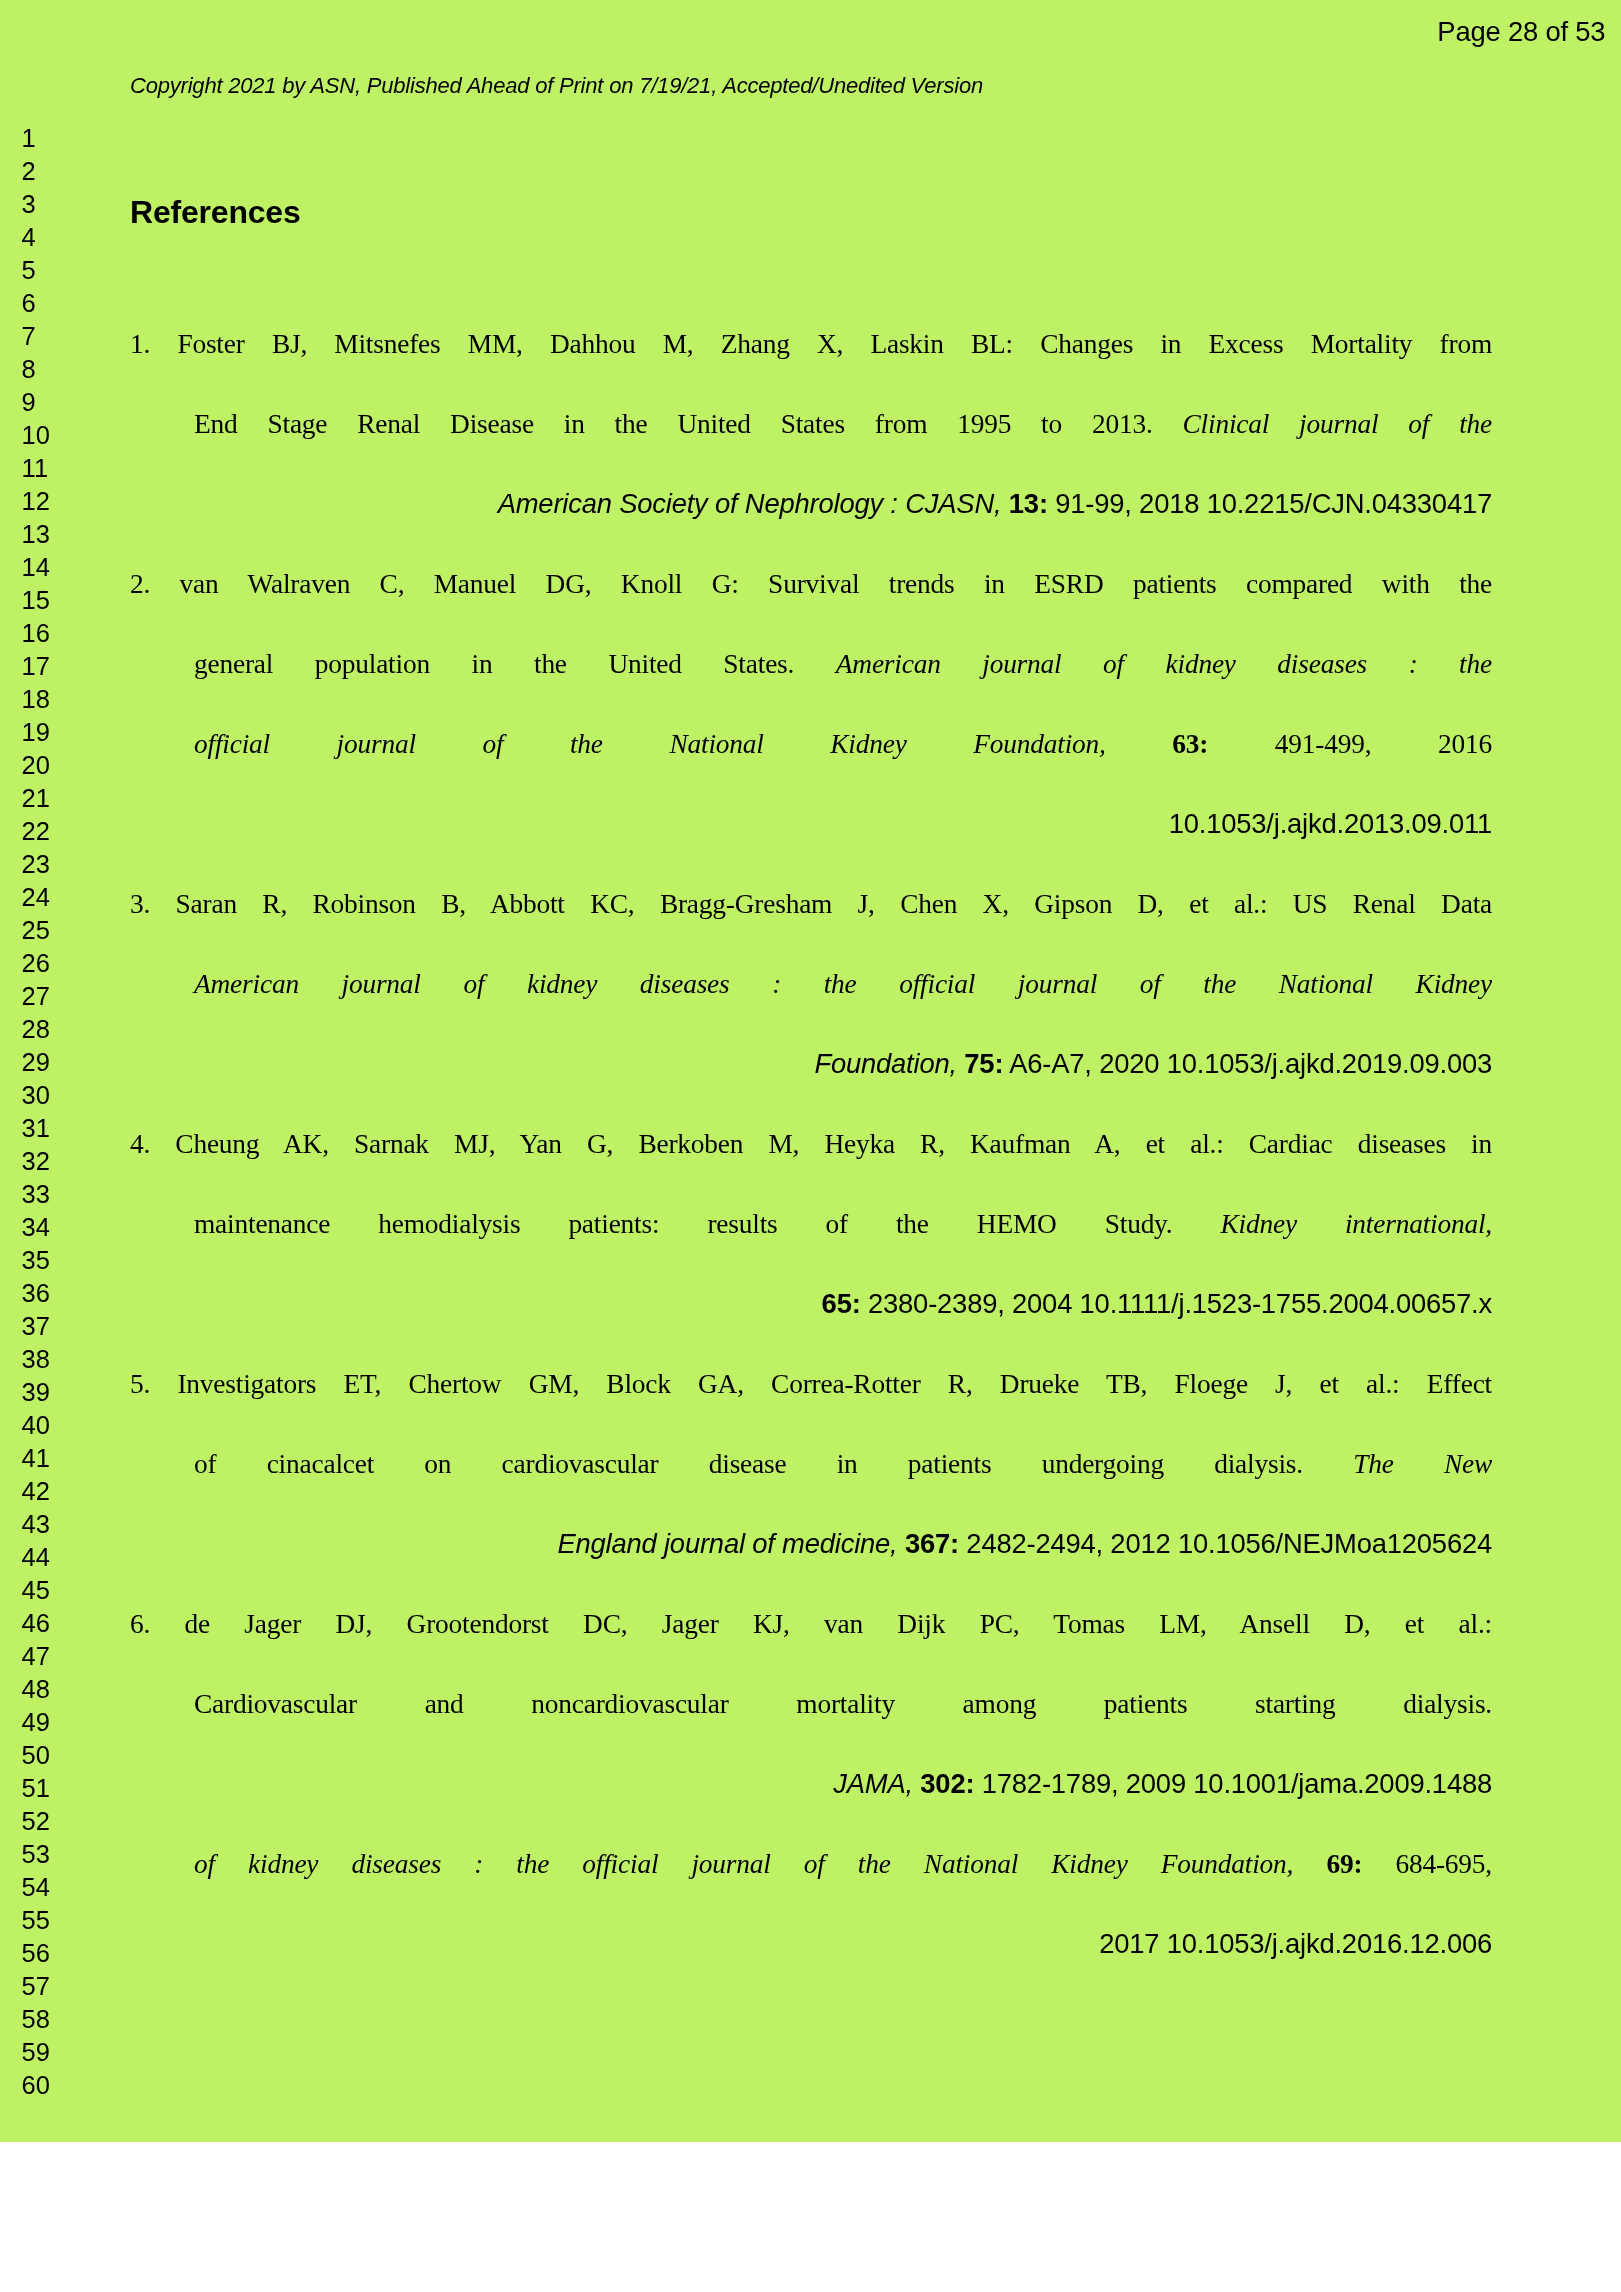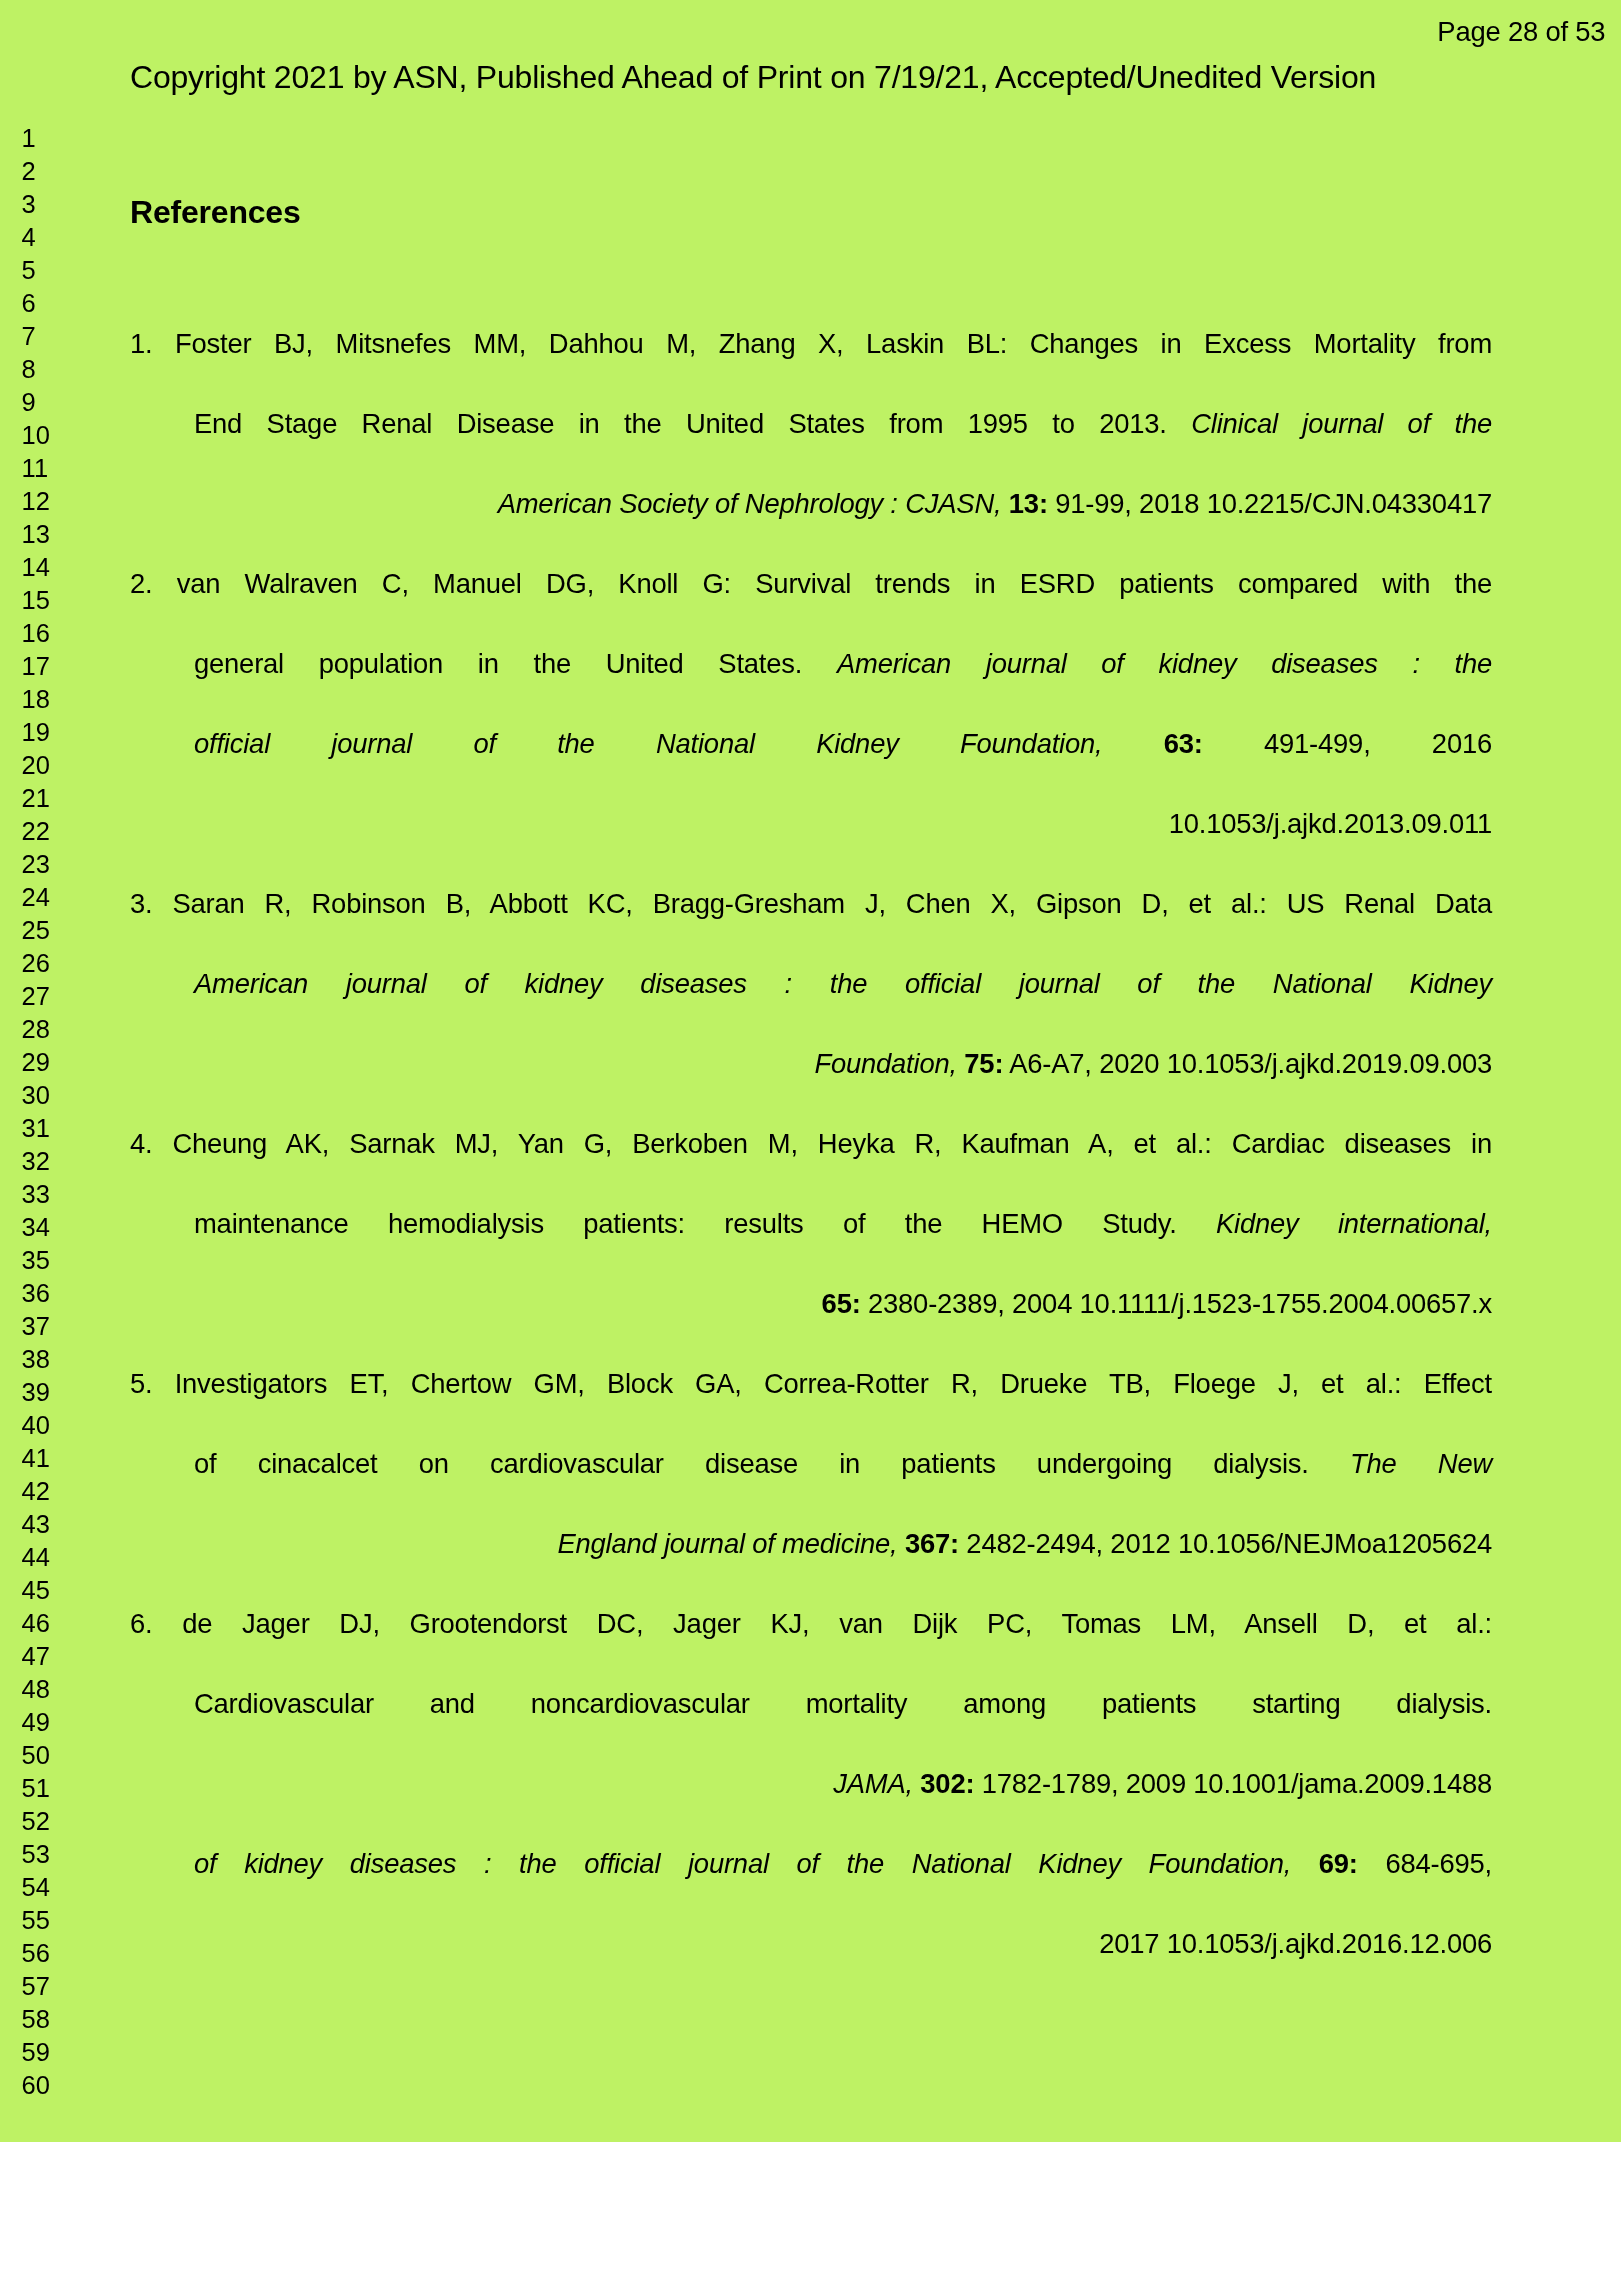--- a/index.html
+++ b/index.html
@@ -18,25 +18,26 @@
   }
   .page-num {
     position: absolute;
     top: 15.7px;
     right: 15.7px;
     font-size: 27.4px;
     letter-spacing: -0.2px;
   }
   .copyright {
     position: absolute;
-    top: 59px;
+    top: 73px;
     left: 130px;
-    font-size: 32px;
+    font-size: 22px;
     letter-spacing: -0.2px;
     white-space: nowrap;
+    font-style: italic;
   }
   .gutter {
     position: absolute;
     left: 21.6px;
     top: 122px;
     width: 59px;
   }
   .line-num {
     height: 33px;
     line-height: 33px;
@@ -63,20 +64,21 @@
     text-align: right;
     box-sizing: border-box;
   }
   .ref-line.indent {
     padding-left: 64px;
   }
   .ref-line.just {
     text-align: justify;
     text-align-last: justify;
     text-justify: inter-word;
+    font-family: Liberation Serif, serif;
   }
   .seg-italic { font-style: italic; }
   .seg-bold { font-weight: bold; }
   .footer {
     position: absolute;
     left: 130px;
     top: 2182px;
     width: 1362px;
     text-align: center;
     font-size: 25.5px;

